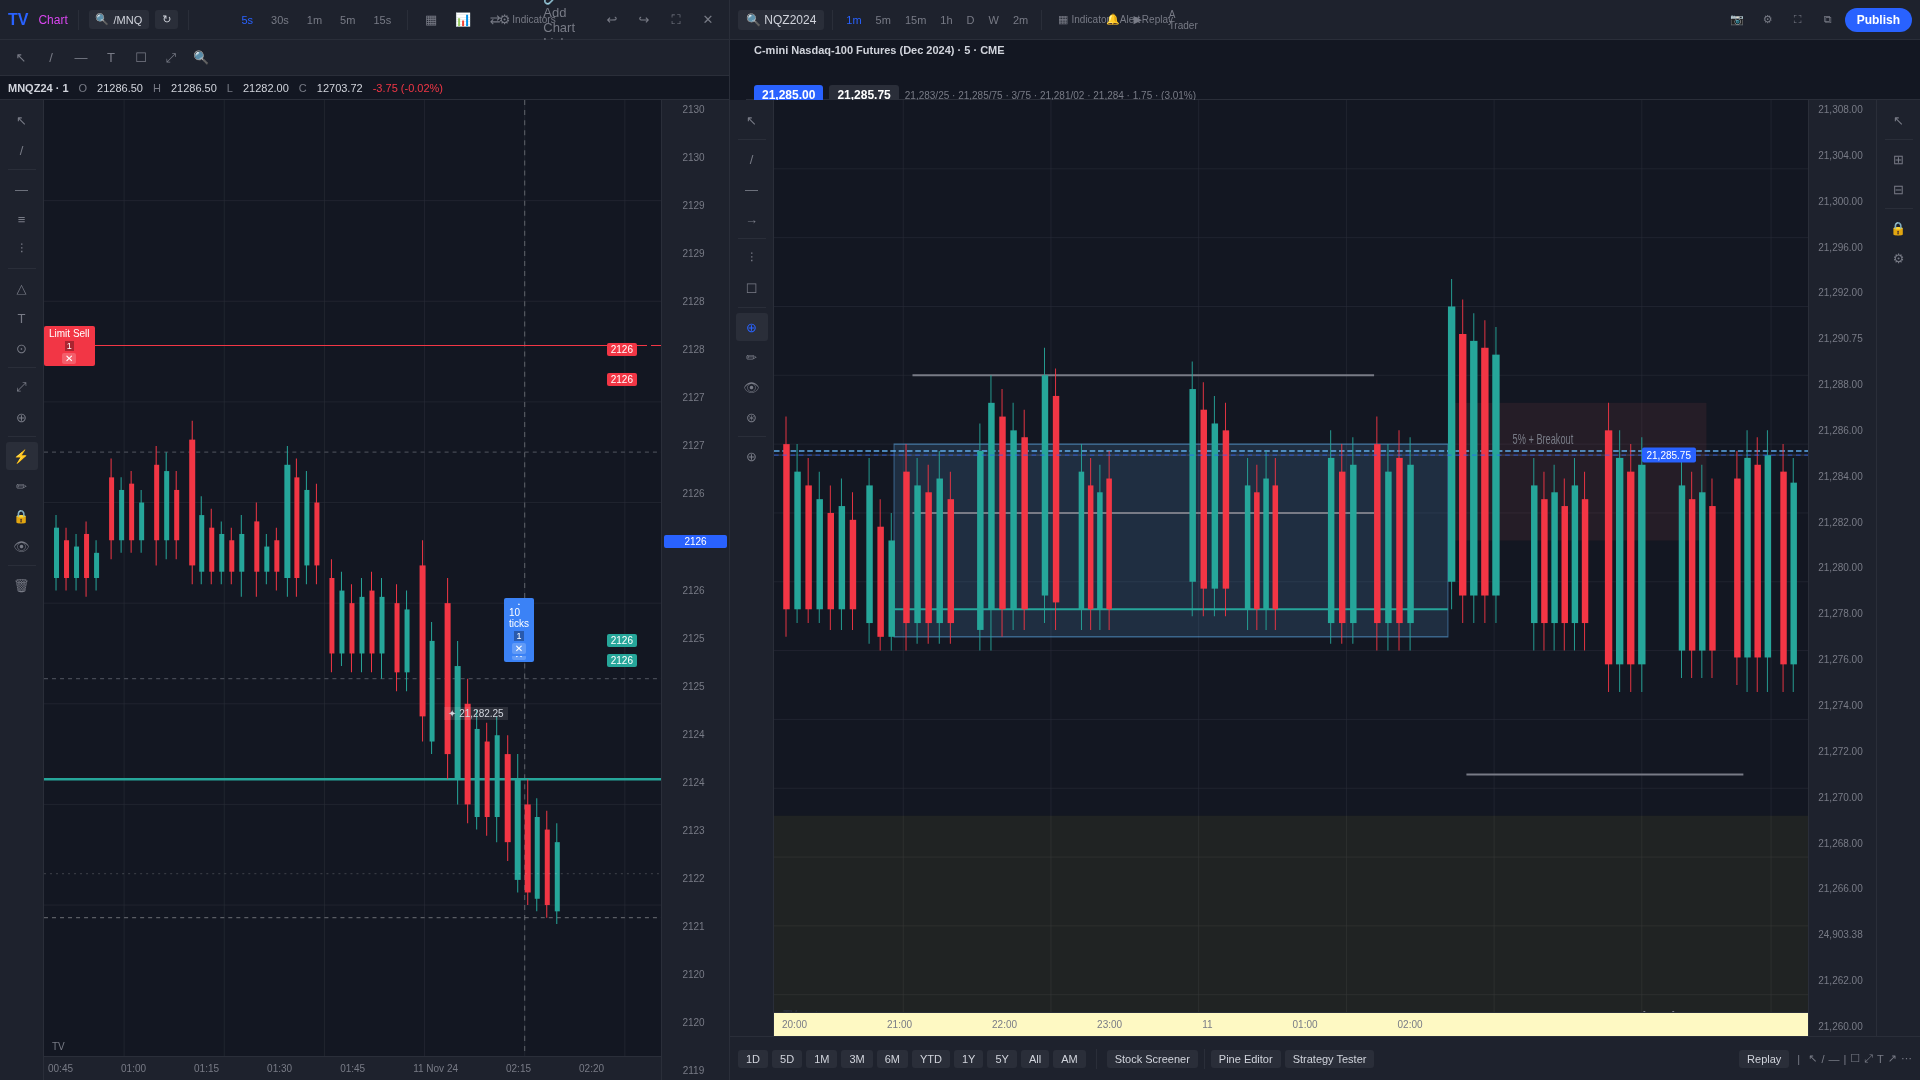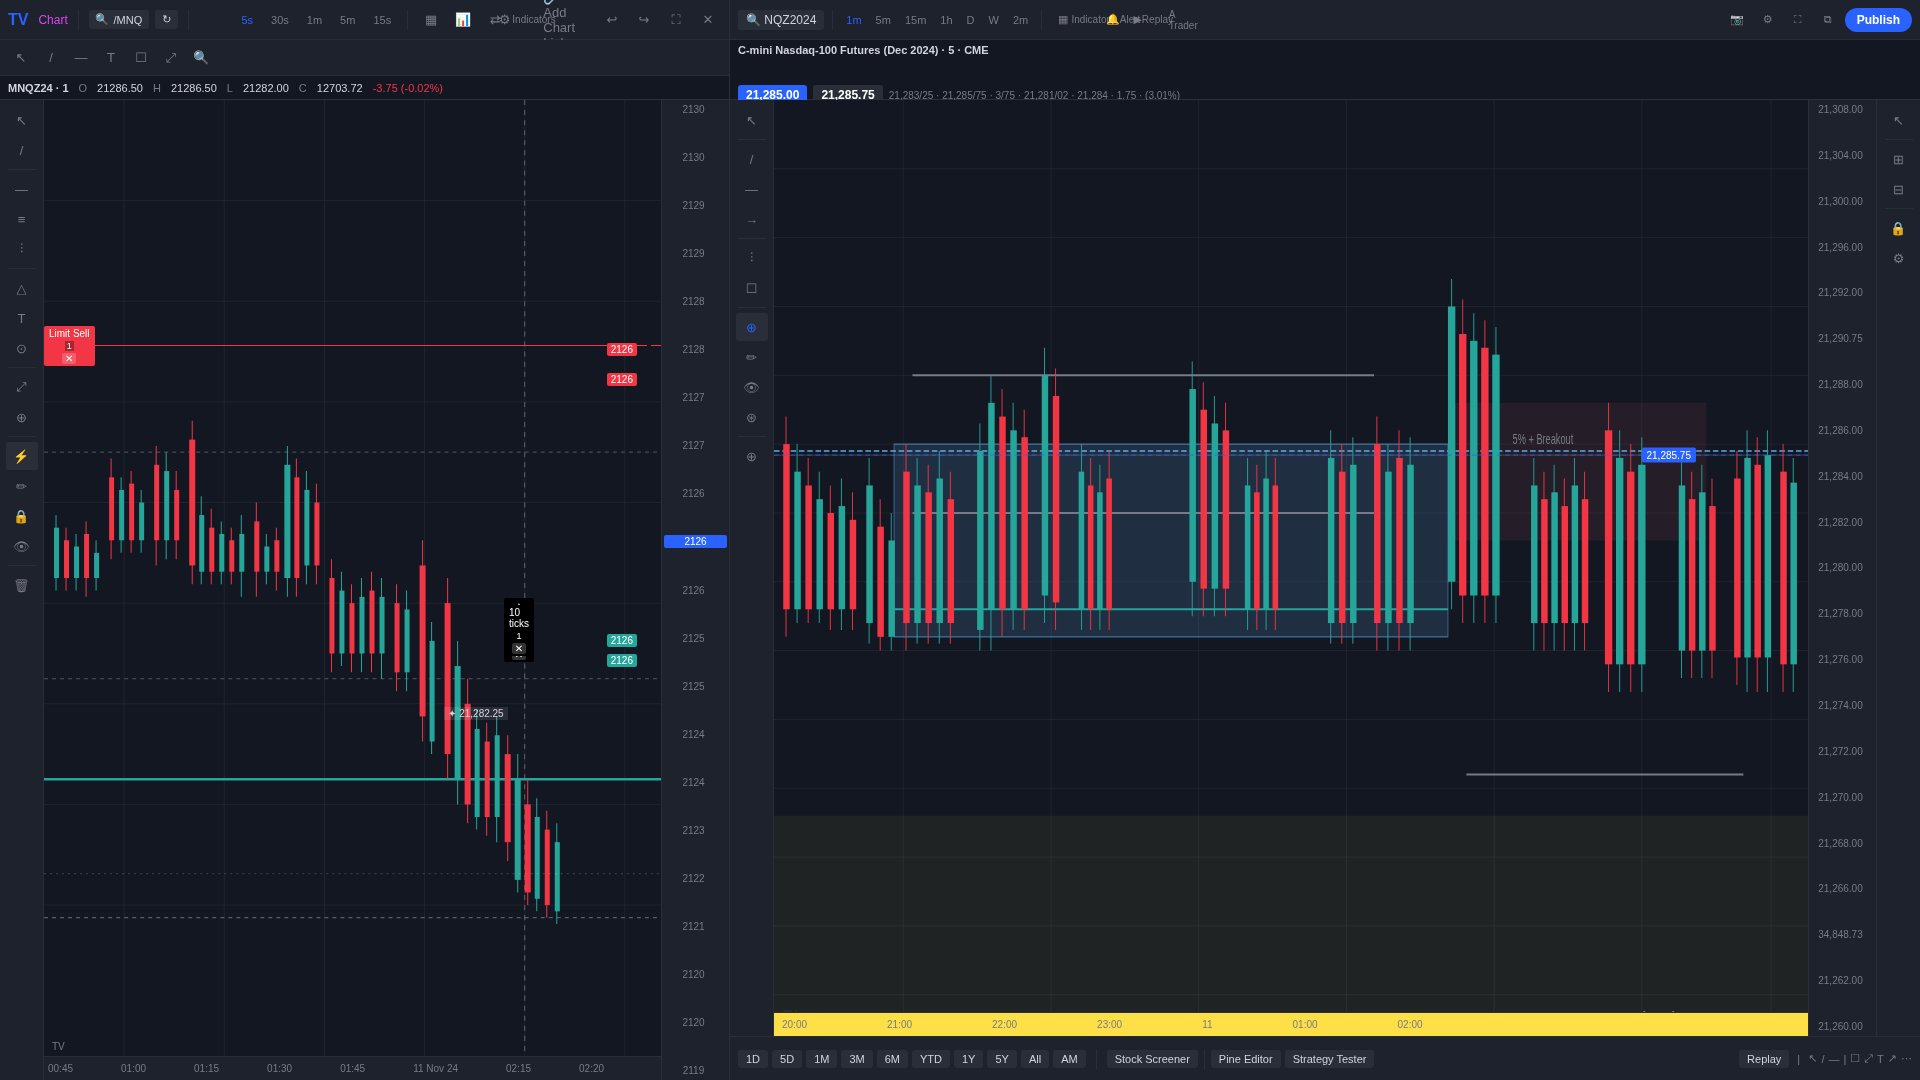--- a/index.html
+++ b/index.html
@@ -201,21 +201,21 @@
       position: absolute;
       background: #26a69a;
       color: white;
       font-size: 10px;
       padding: 2px 5px;
       border-radius: 2px;
       cursor: pointer;
       z-index: 20;
     }
     .order-label.sell { background: #f23645; }
-    .order-label.buy { background: #000000; }
+    .order-label.buy { background: #3b82f6; }
     .order-label-row {
       display: flex;
       align-items: center;
       gap: 2px;
       flex-direction: column;
     }
     .ol-x {
       background: rgba(255,255,255,0.2);
       border-radius: 2px;
       padding: 0 3px;
@@ -311,20 +311,21 @@
     
     .price-info-right {
       height: 60px;
       background: #131722;
       display: flex;
       align-items: center;
       padding: 4px 8px;
       gap: 25px;
       border-bottom: 1px solid #2a2e39;
       flex-wrap: wrap;
+      margin-left: 16px;
     }
     .price-box {
       background: #2962ff;
       color: white;
       padding: 3px 8px;
       border-radius: 3px;
       font-size: 12px;
       font-weight: bold;
     }
     .price-box.neutral { background: #2a2e39; }
@@ -417,21 +418,21 @@
       bottom: 0;
     }
 
     
     .time-axis-right {
       position: absolute;
       bottom: 0;
       left: 44px;
       right: 112px;
       height: 24px;
-      background: #fde047;
+      background: #fef9c3;
       display: flex;
       align-items: center;
       font-size: 10px;
       color: #787b86;
       border-top: 1px solid #2a2e39;
       padding: 0 8px;
       gap: 80px;
       overflow: hidden;
     }
 
@@ -1128,21 +1129,21 @@
       <div class="scale-label">21,284.00</div>
       <div class="scale-label">21,282.00</div>
       <div class="scale-label">21,280.00</div>
       <div class="scale-label">21,278.00</div>
       <div class="scale-label">21,276.00</div>
       <div class="scale-label">21,274.00</div>
       <div class="scale-label">21,272.00</div>
       <div class="scale-label">21,270.00</div>
       <div class="scale-label">21,268.00</div>
       <div class="scale-label">21,266.00</div>
-      <div class="scale-label">34,848.73</div>
+      <div class="scale-label">24,903.38</div>
       <div class="scale-label">21,262.00</div>
       <div class="scale-label">21,260.00</div>
     </div>
 
     <div class="time-axis-right">
       <span>20:00</span>
       <span>21:00</span>
       <span>22:00</span>
       <span>23:00</span>
       <span>11</span>

